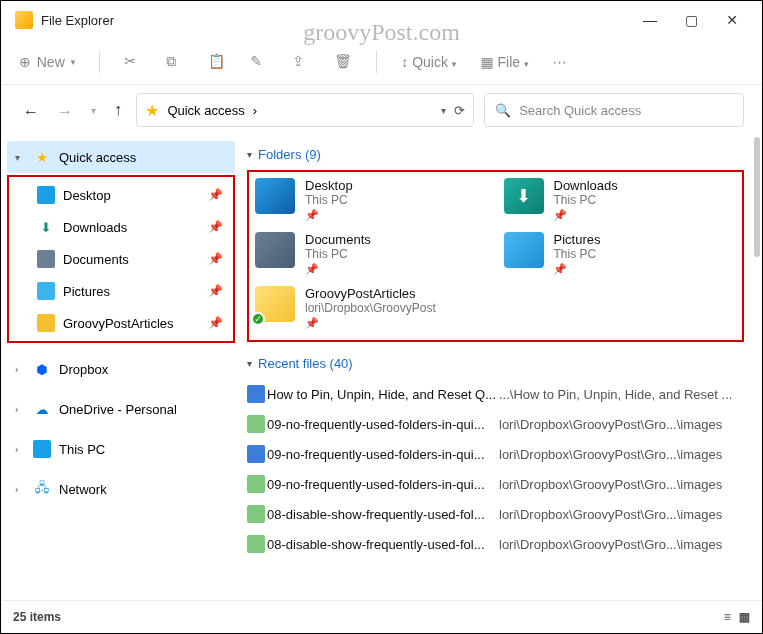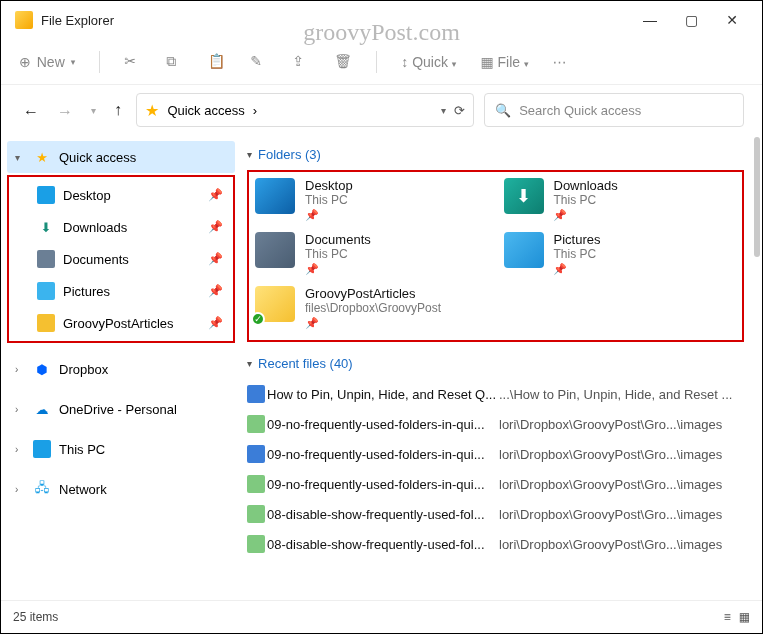--- a/index.html
+++ b/index.html
@@ -39,21 +39,21 @@
 .ficon.sky { background: linear-gradient(135deg,#4bb8f0,#1d8fd6); }
 .ficon.yellow { background: linear-gradient(135deg,#ffe27a,#f5c030); }
 .ftext .name { font-size: 13px; color: #111; }
 .ftext .sub { font-size: 12px; color: #777; }
 .ftext .pin { font-size: 11px; color: #999; margin-top: 2px; }
 .recents .row { display: flex; gap: 2px; align-items: center; height: 30px; font-size: 13px; }
 .recents .ricon { width: 18px; height: 18px; background: #3b7dd8; border-radius: 2px; }
 .recents .rname { width: 230px; white-space: nowrap; overflow: hidden; text-overflow: ellipsis; color: #111; }
 .recents .rpath { flex: 1; color: #555; white-space: nowrap; overflow: hidden; text-overflow: ellipsis; }
 .scrollbar { position: absolute; right: 2px; top: 2px; width: 6px; height: 120px; background: #c9c9c9; border-radius: 3px; }
-.status { position: absolute; bottom: 0; left: 0; right: 0; height: 16px; border-top: 1px solid #eee; display: flex; align-items: center; padding: 16px 12px; font-size: 12px; color: #444; }
+.status { position: absolute; bottom: 0; left: 0; right: 0; height: 16px; border-top: 1px solid #eee; display: flex; align-items: center; padding: 16px 12px; font-size: 12px; color: #444; font-weight: bold; }
 .status .right { margin-left: auto; display: flex; gap: 8px; color: #555; }
 </style>
 </head>
 <body>
 
 <div class="titlebar">
   <span class="appicon"></span>
   <span class="title">File Explorer</span>
   <div class="winbtns">
     <span>—</span>
@@ -156,21 +156,21 @@
     <div class="sb-item">
         <span class="chev">›</span>
         <span class="ico" style="color:#1a9fe6">🖧</span>
         <span>Network</span>
       </div>
   </div>
 
   <div class="content">
     <div class="sechdr">
         <span class="chev">▾</span>
-        <span>Folders (3)</span>
+        <span>Folders (9)</span>
       </div>
     <div class="folders-box">
       <div class="folder">
           <div class="ficon blue"></div>
           <div class="ftext">
             <div class="name">Desktop</div>
             <div class="sub">This PC</div>
             <div class="pin">📌</div>
           </div>
         </div>
@@ -199,21 +199,21 @@
             <div class="sub">This PC</div>
             <div class="pin">📌</div>
           </div>
         </div>
       <div class="folder" style="grid-column:1/2">
           <div class="ficon yellow">
             <span style="position:absolute;left:-4px;bottom:-4px;width:14px;height:14px;background:#25a325;border:2px solid #fff;border-radius:50%;color:#fff;font-size:9px;display:flex;align-items:center;justify-content:center">✓</span>
           </div>
           <div class="ftext">
             <div class="name">GroovyPostArticles</div>
-            <div class="sub">files\Dropbox\GroovyPost</div>
+            <div class="sub">lori\Dropbox\GroovyPost</div>
             <div class="pin">📌</div>
           </div>
         </div>
     </div>
 
     <div class="sechdr">
         <span class="chev">▾</span>
         <span>Recent files (40)</span>
       </div>
     <div class="recents">

